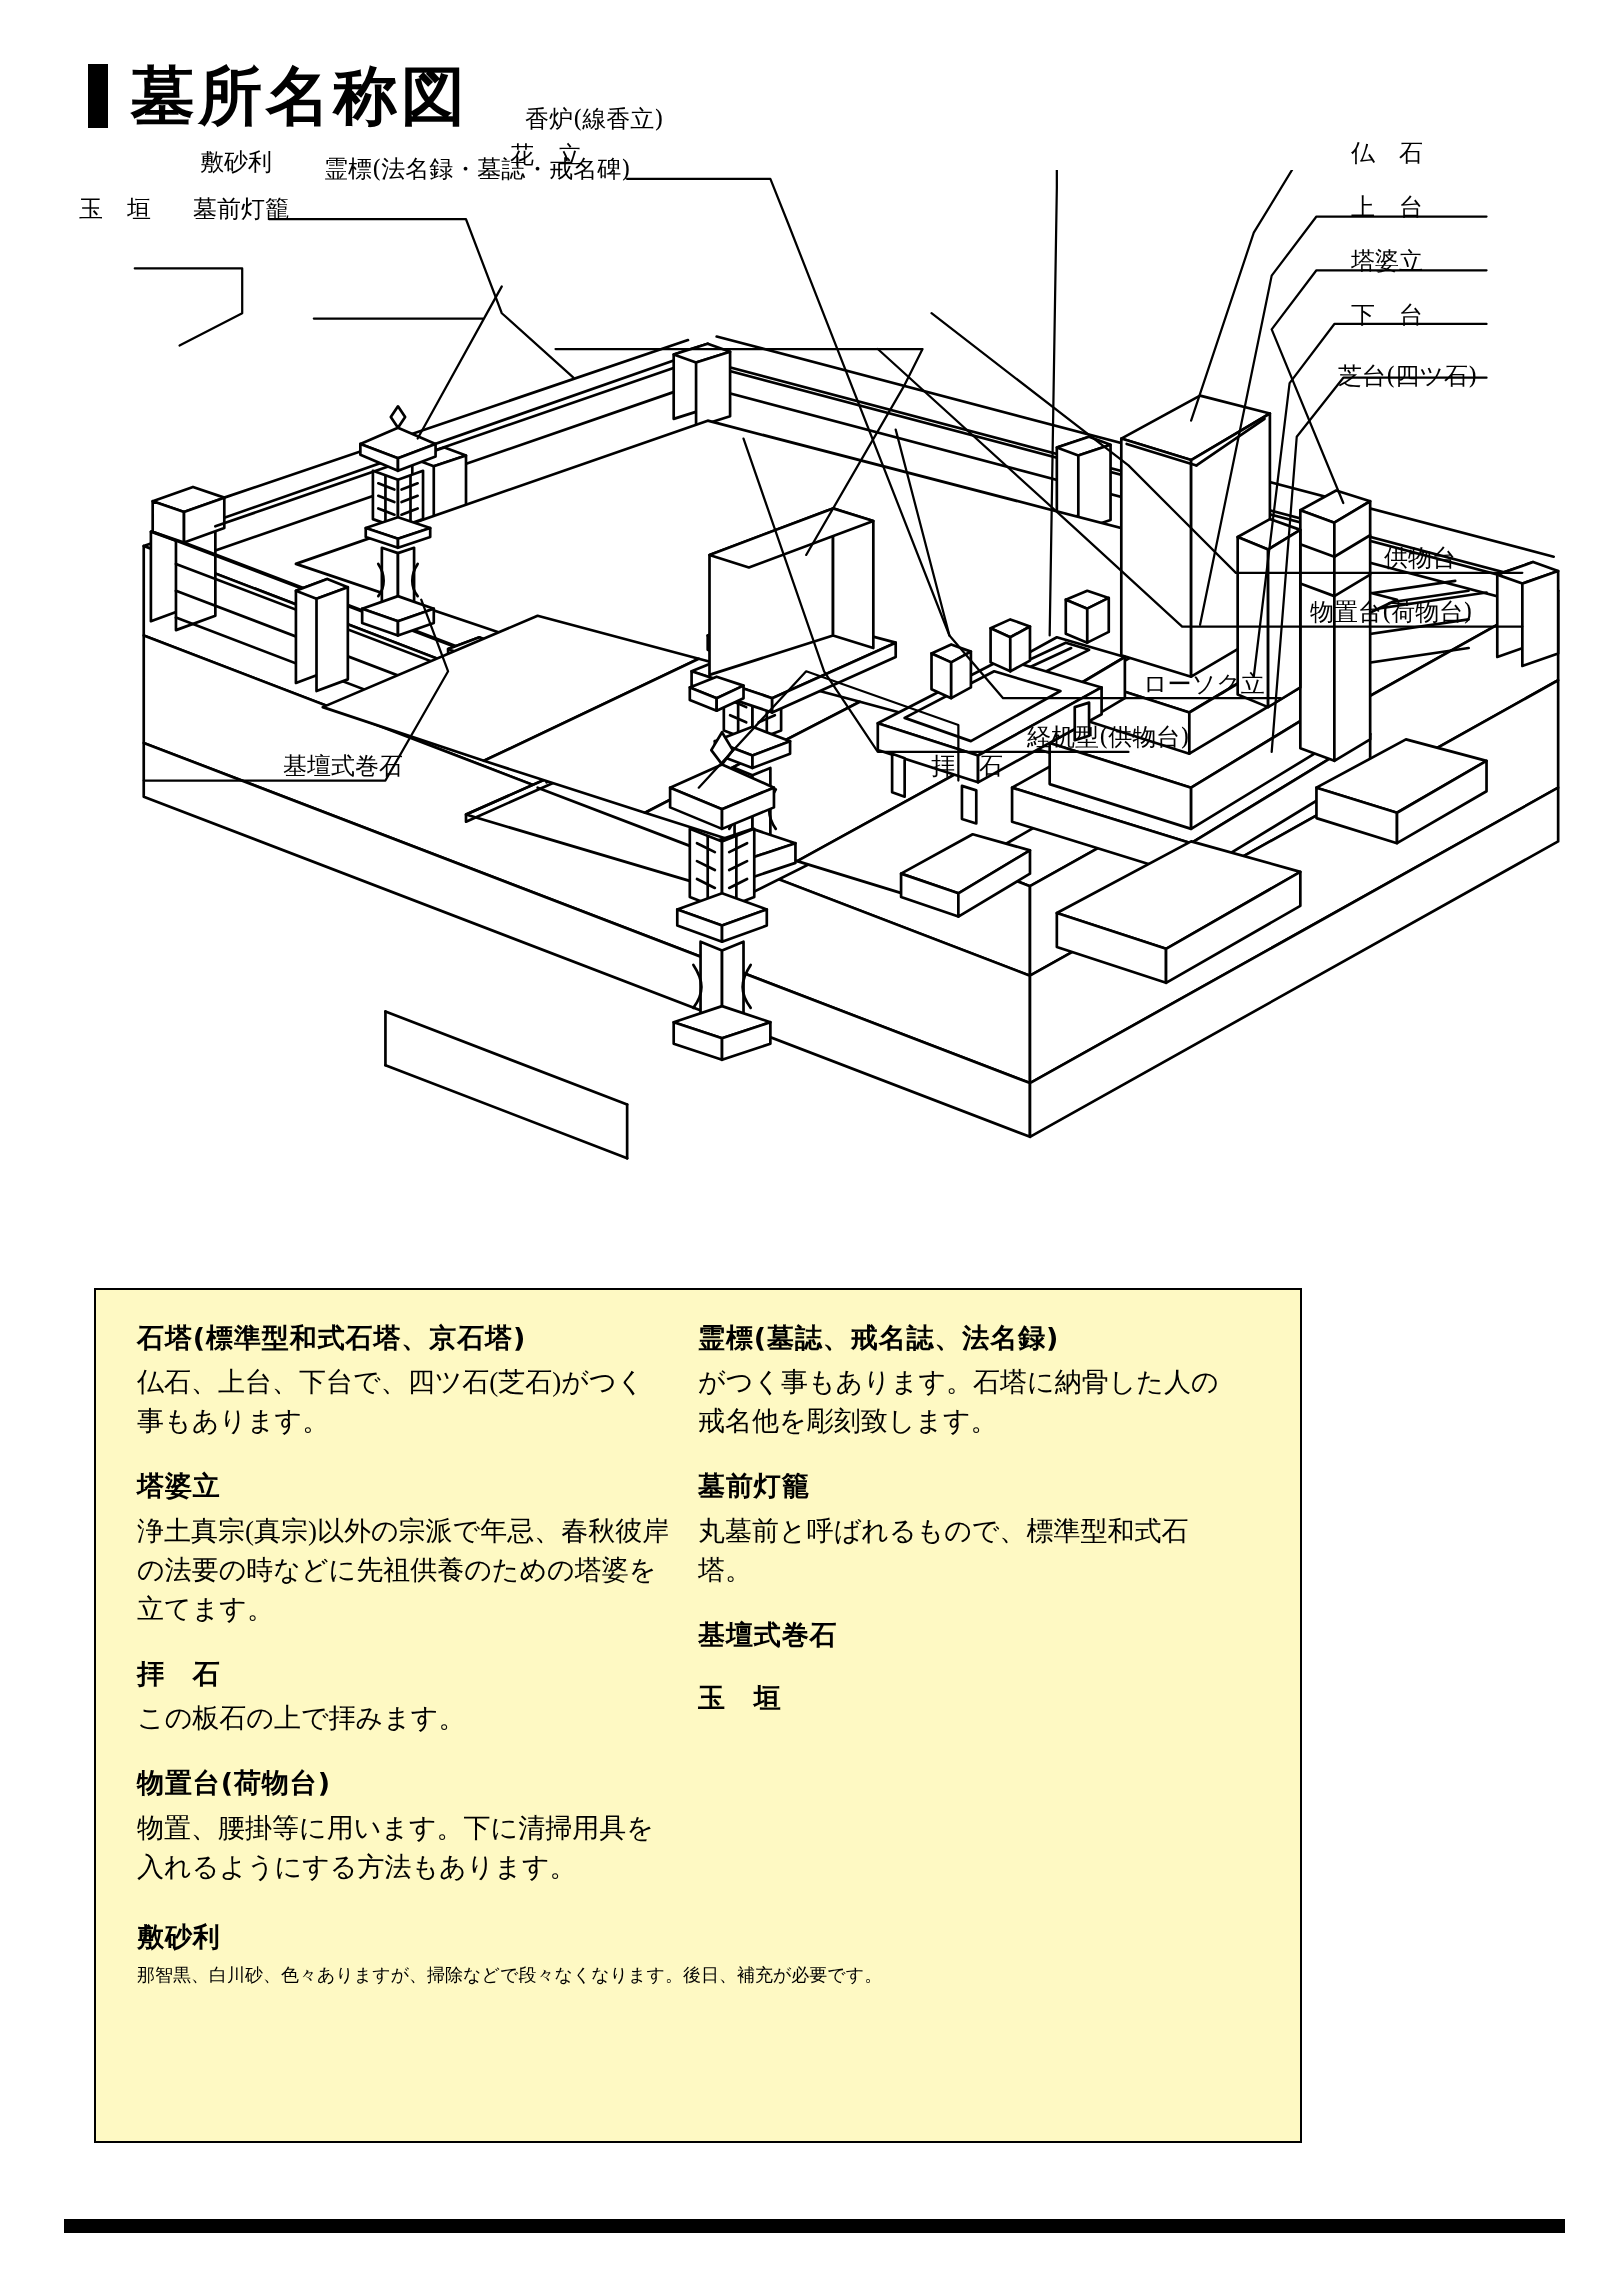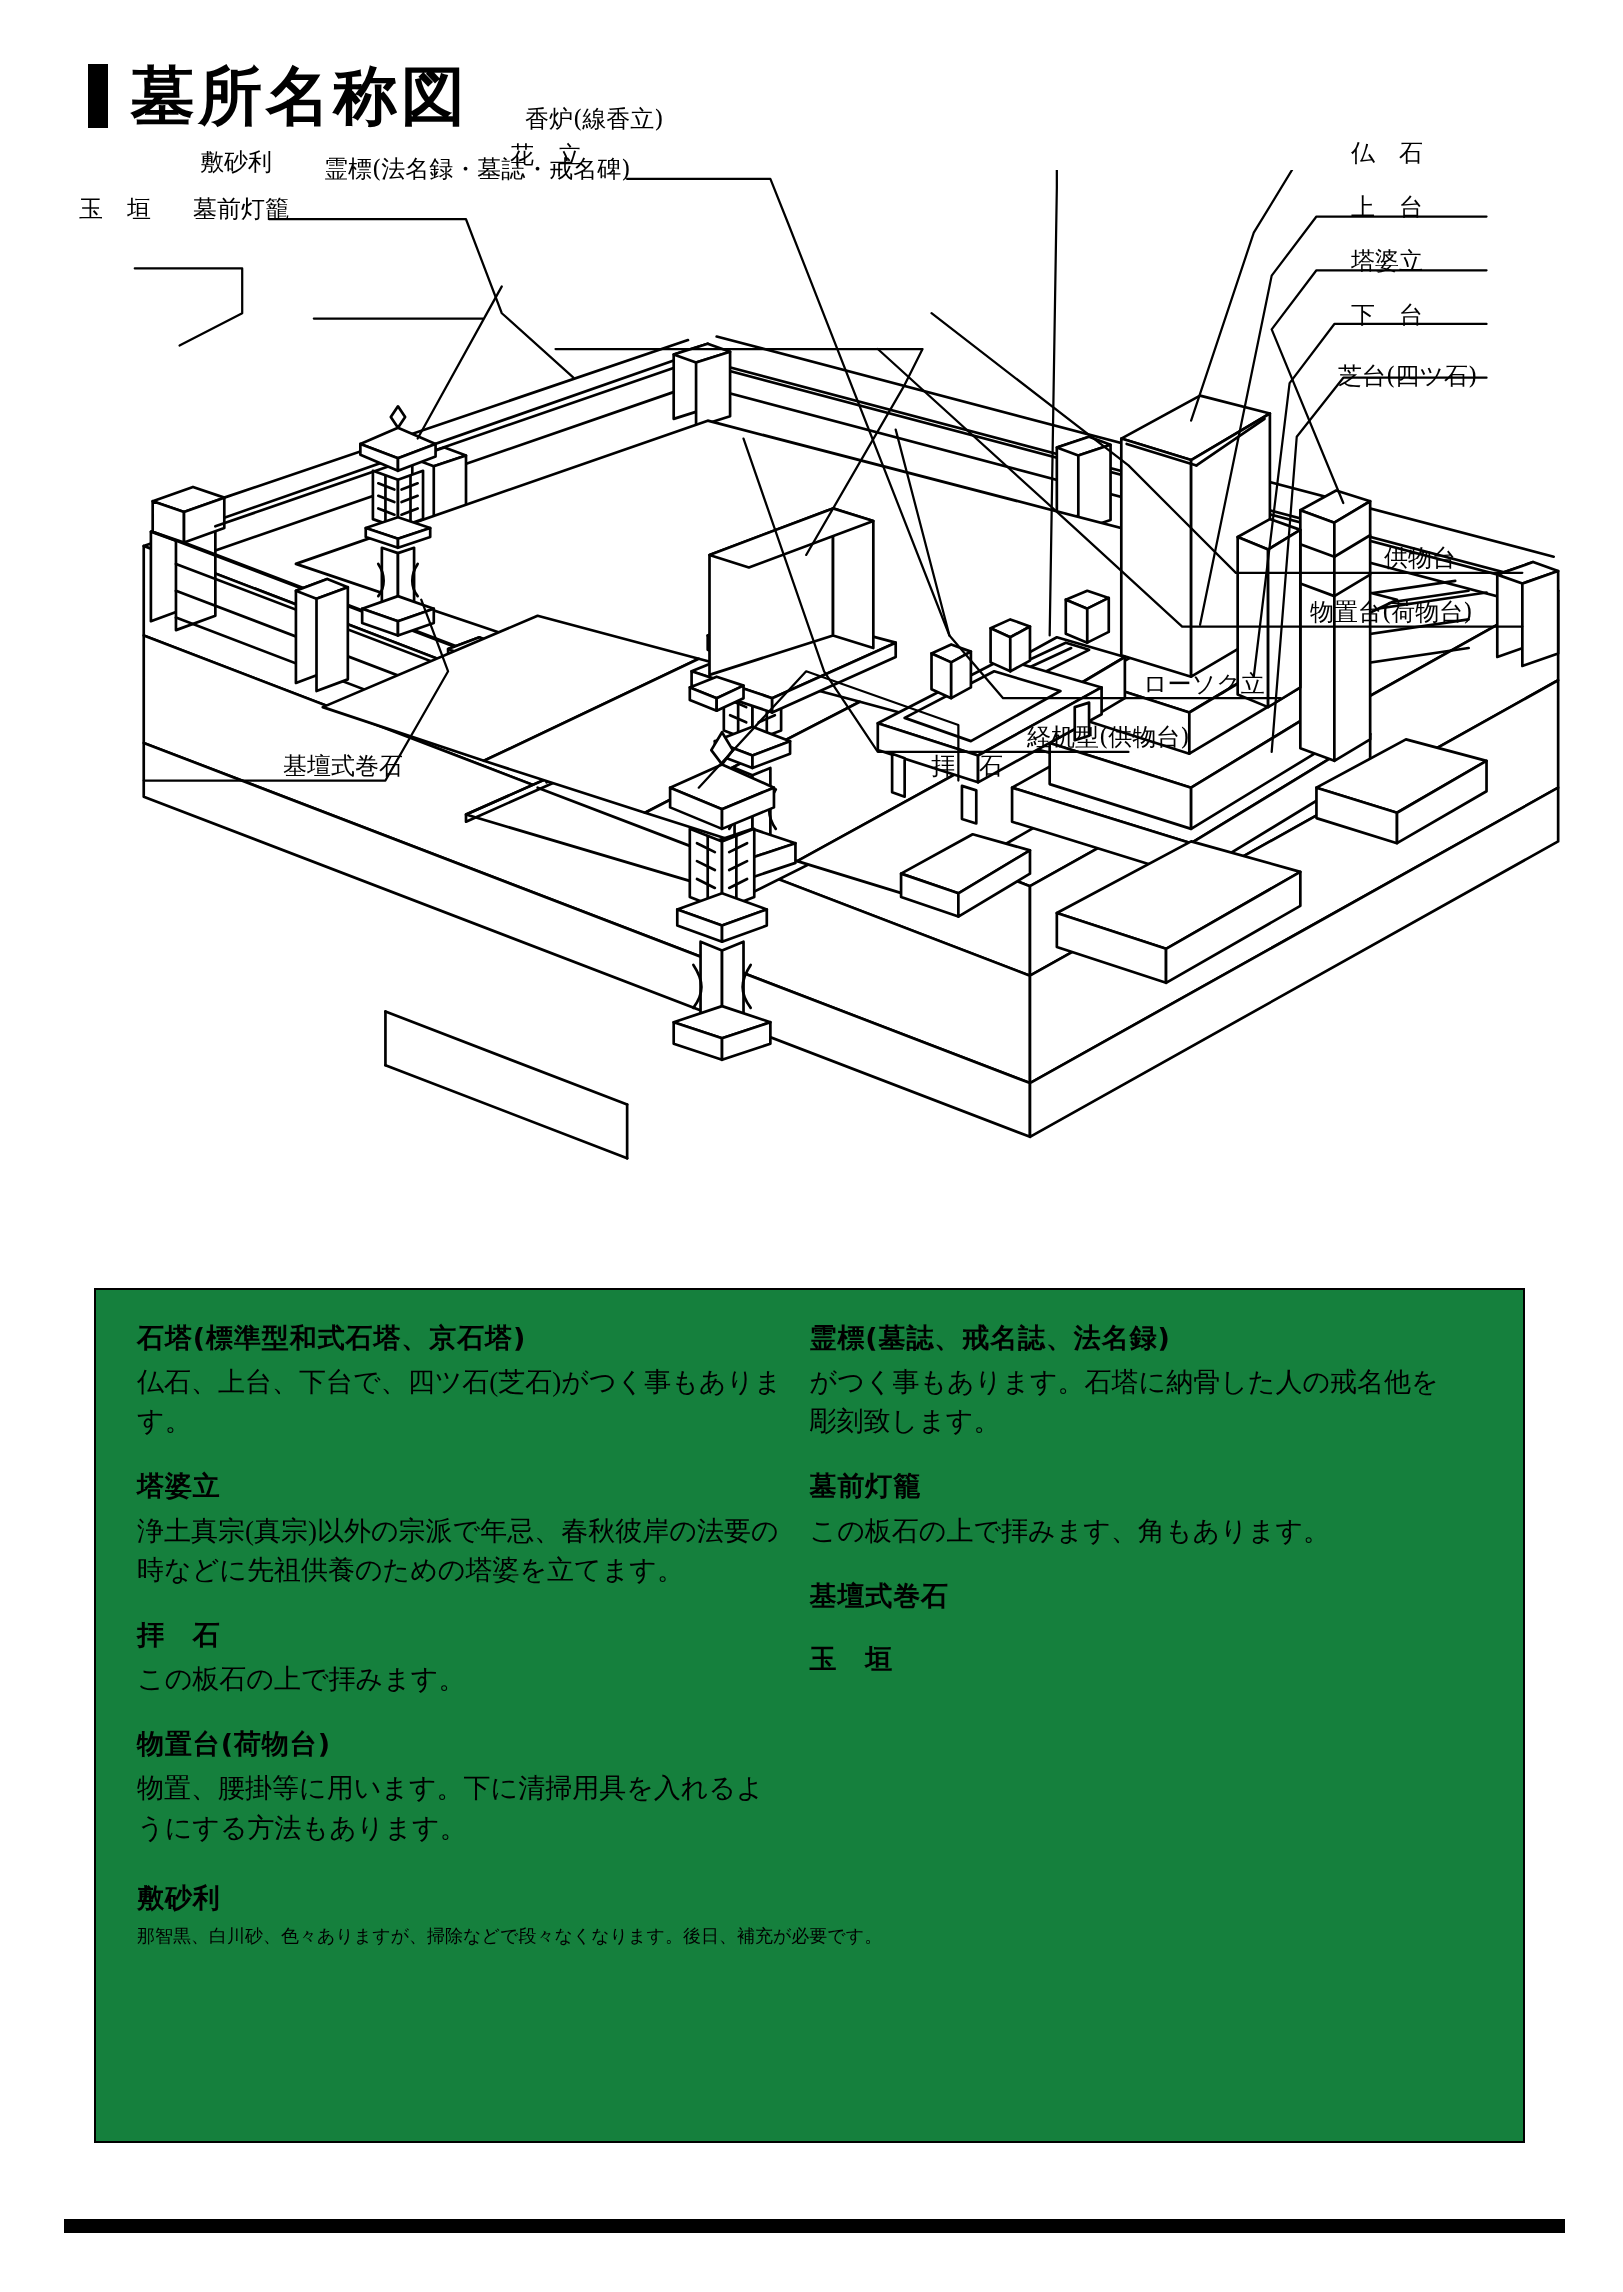--- a/index.html
+++ b/index.html
@@ -15,22 +15,22 @@
     font-family:"DejaVu Sans","Liberation Sans",sans-serif;}
 
   
   #diagram-area{position:absolute;left:0;top:170px;width:1624px;height:1119px;}
   #diagram-svg{position:absolute;left:0;top:0;}
 
   .callout{position:absolute;font-size:24px;line-height:1;white-space:nowrap;
     font-family:"DejaVu Serif","Liberation Serif",serif;font-weight:400;}
 
   
-  #explain-box{position:absolute;left:94px;top:1288px;width:1431px;height:855px;
-    border:2.7px solid #000;box-sizing:border-box;background:#15803d;}
+  #explain-box{position:absolute;left:94px;top:1288px;width:1208px;height:855px;
+    border:2.7px solid #000;box-sizing:border-box;background:#fef9c3;}
   #explain-cols{display:flex;padding:30px 41px 0 41px;box-sizing:border-box;}
   .ex-col{width:50%;box-sizing:border-box;padding-right:27px;}
   .ex-entry{margin-bottom:27px;}
   .ex-head{font-size:27px;font-weight:bold;letter-spacing:0.9px;margin-bottom:7.2px;
     font-family:"DejaVu Sans","Liberation Sans",sans-serif;}
   .ex-body{font-size:27px;line-height:1.45;letter-spacing:0px;}
   #explain-wide{padding:5.4px 41px 0 41px;box-sizing:border-box;}
   #explain-wide .ex-body{font-size:18px;}
 
   
@@ -385,21 +385,21 @@
       </div>
     </div>
 
     <div class="ex-col">
       <div class="ex-entry">
         <div class="ex-head">霊標(墓誌、戒名誌、法名録)</div>
         <div class="ex-body">がつく事もあります。石塔に納骨した人の戒名他を彫刻致します。</div>
       </div>
       <div class="ex-entry">
         <div class="ex-head">墓前灯籠</div>
-        <div class="ex-body">この板石の上で拝みます、角もあります。</div>
+        <div class="ex-body">丸墓前と呼ばれるもので、標準型和式石塔。</div>
       </div>
       <div class="ex-entry">
         <div class="ex-head">基壇式巻石</div>
       </div>
       <div class="ex-entry">
         <div class="ex-head">玉　垣</div>
       </div>
     </div>
 
   </div>

